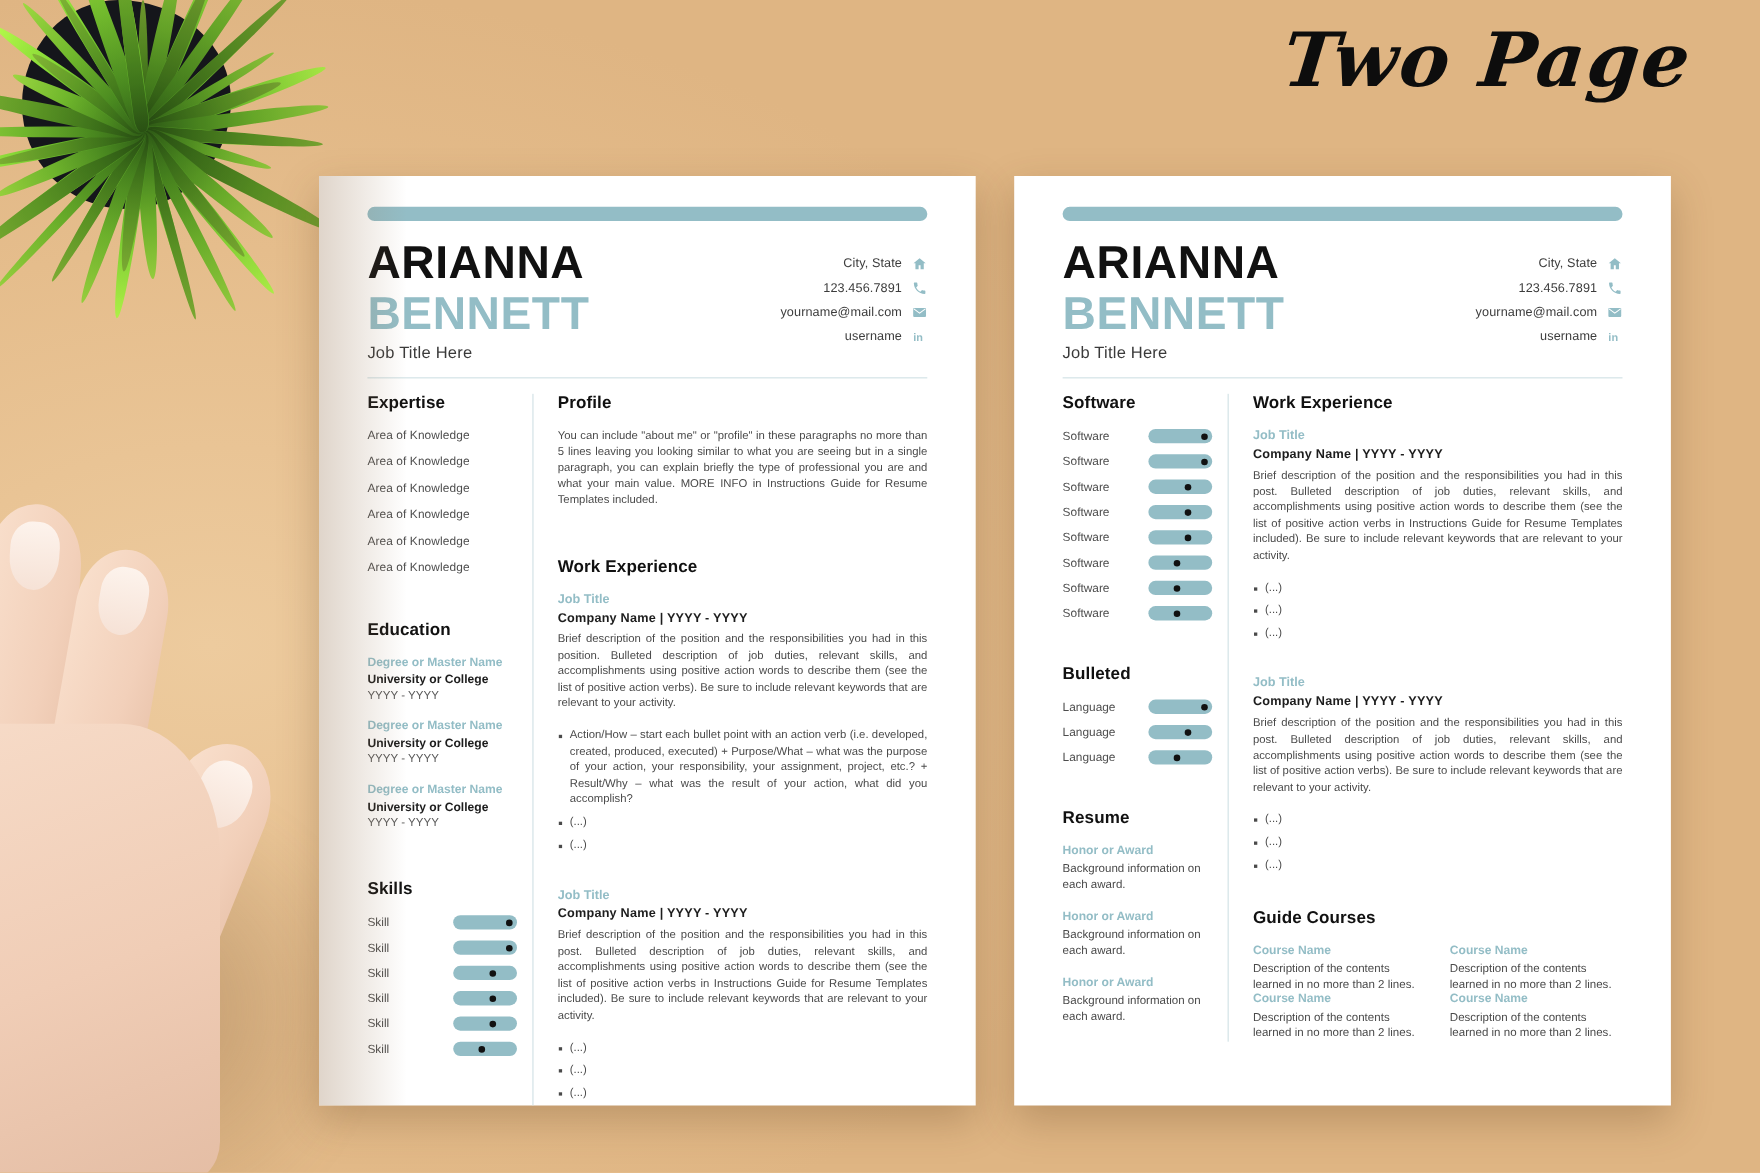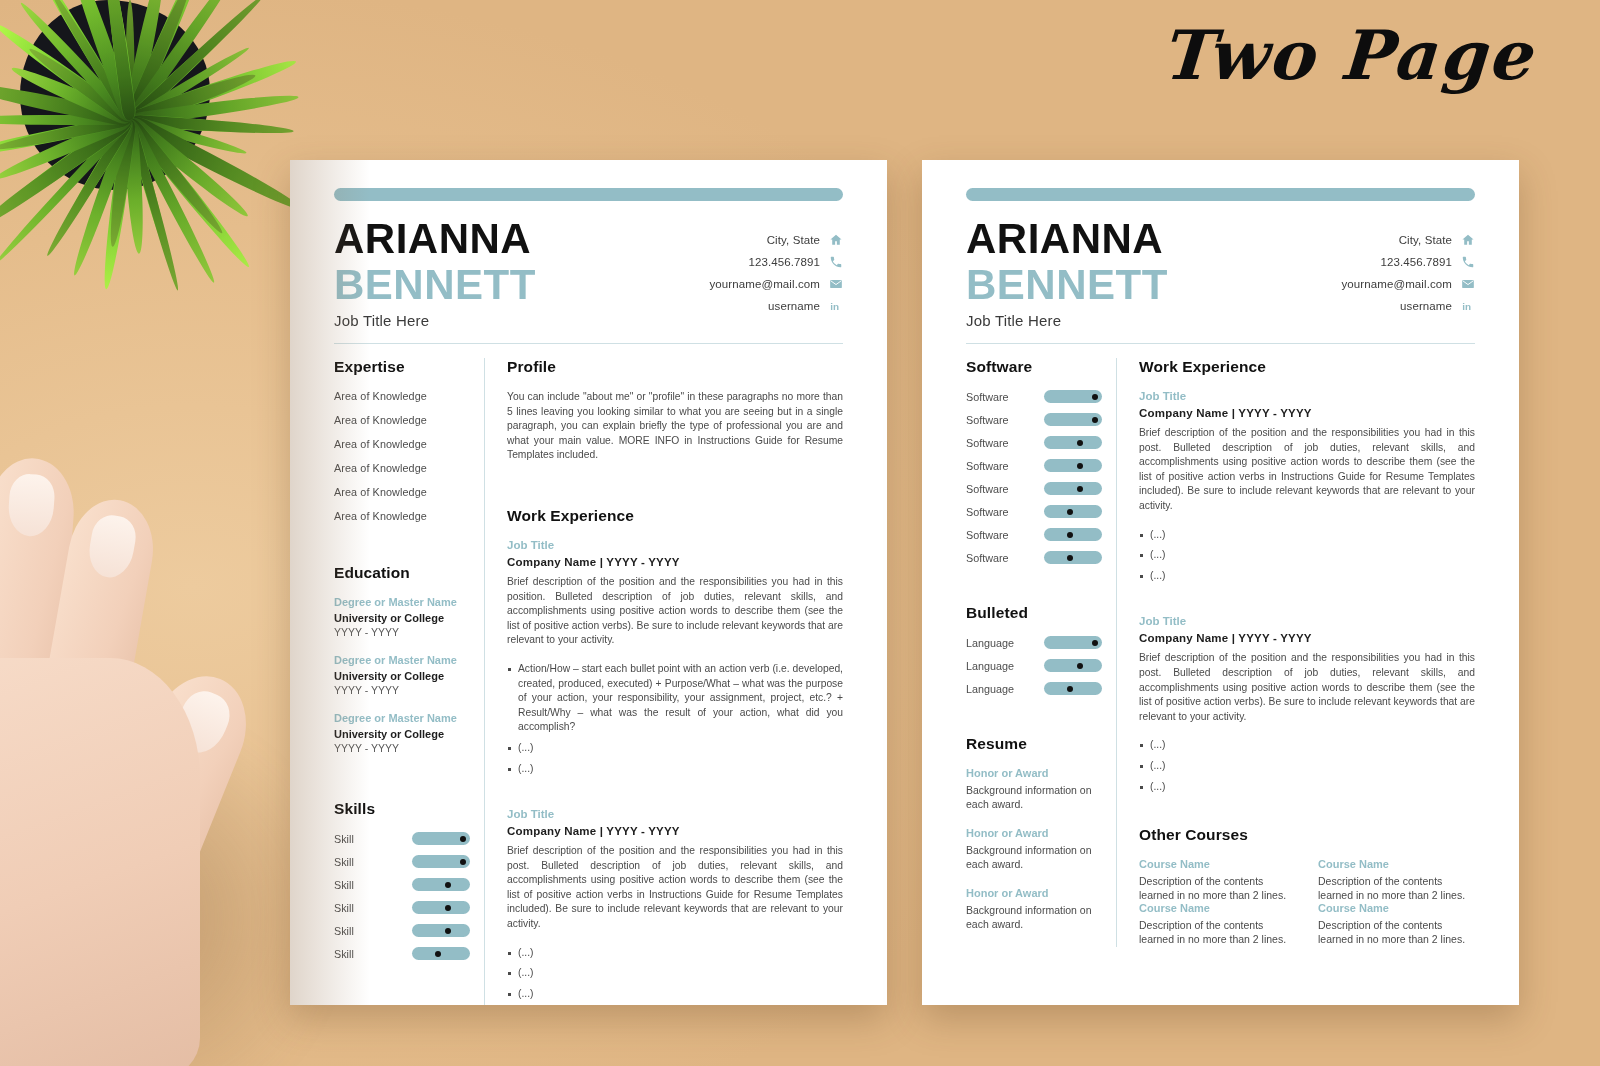--- a/index.html
+++ b/index.html
@@ -747,21 +747,21 @@
         <div class="para">Brief description of the position and the responsibilities you had in this post. Bulleted description of job duties, relevant skills, and accomplishments using positive action words to describe them (see the list of positive action verbs). Be sure to include relevant keywords that are relevant to your activity.</div>
         <ul class="bullets">
           <li>(...)</li>
           <li>(...)</li>
           <li>(...)</li>
         </ul>
       </div>
 
       <div class="entry-gap"></div>
 
-      <div class="sec-title">Other Courses</div>
+      <div class="sec-title">Guide Courses</div>
       <div class="courses-grid">
         <div>
           <div class="course-title">Course Name</div>
           <div class="course-desc">Description of the contents learned in no more than 2 lines.</div>
         </div>
         <div>
           <div class="course-title">Course Name</div>
           <div class="course-desc">Description of the contents learned in no more than 2 lines.</div>
         </div>
         <div>

